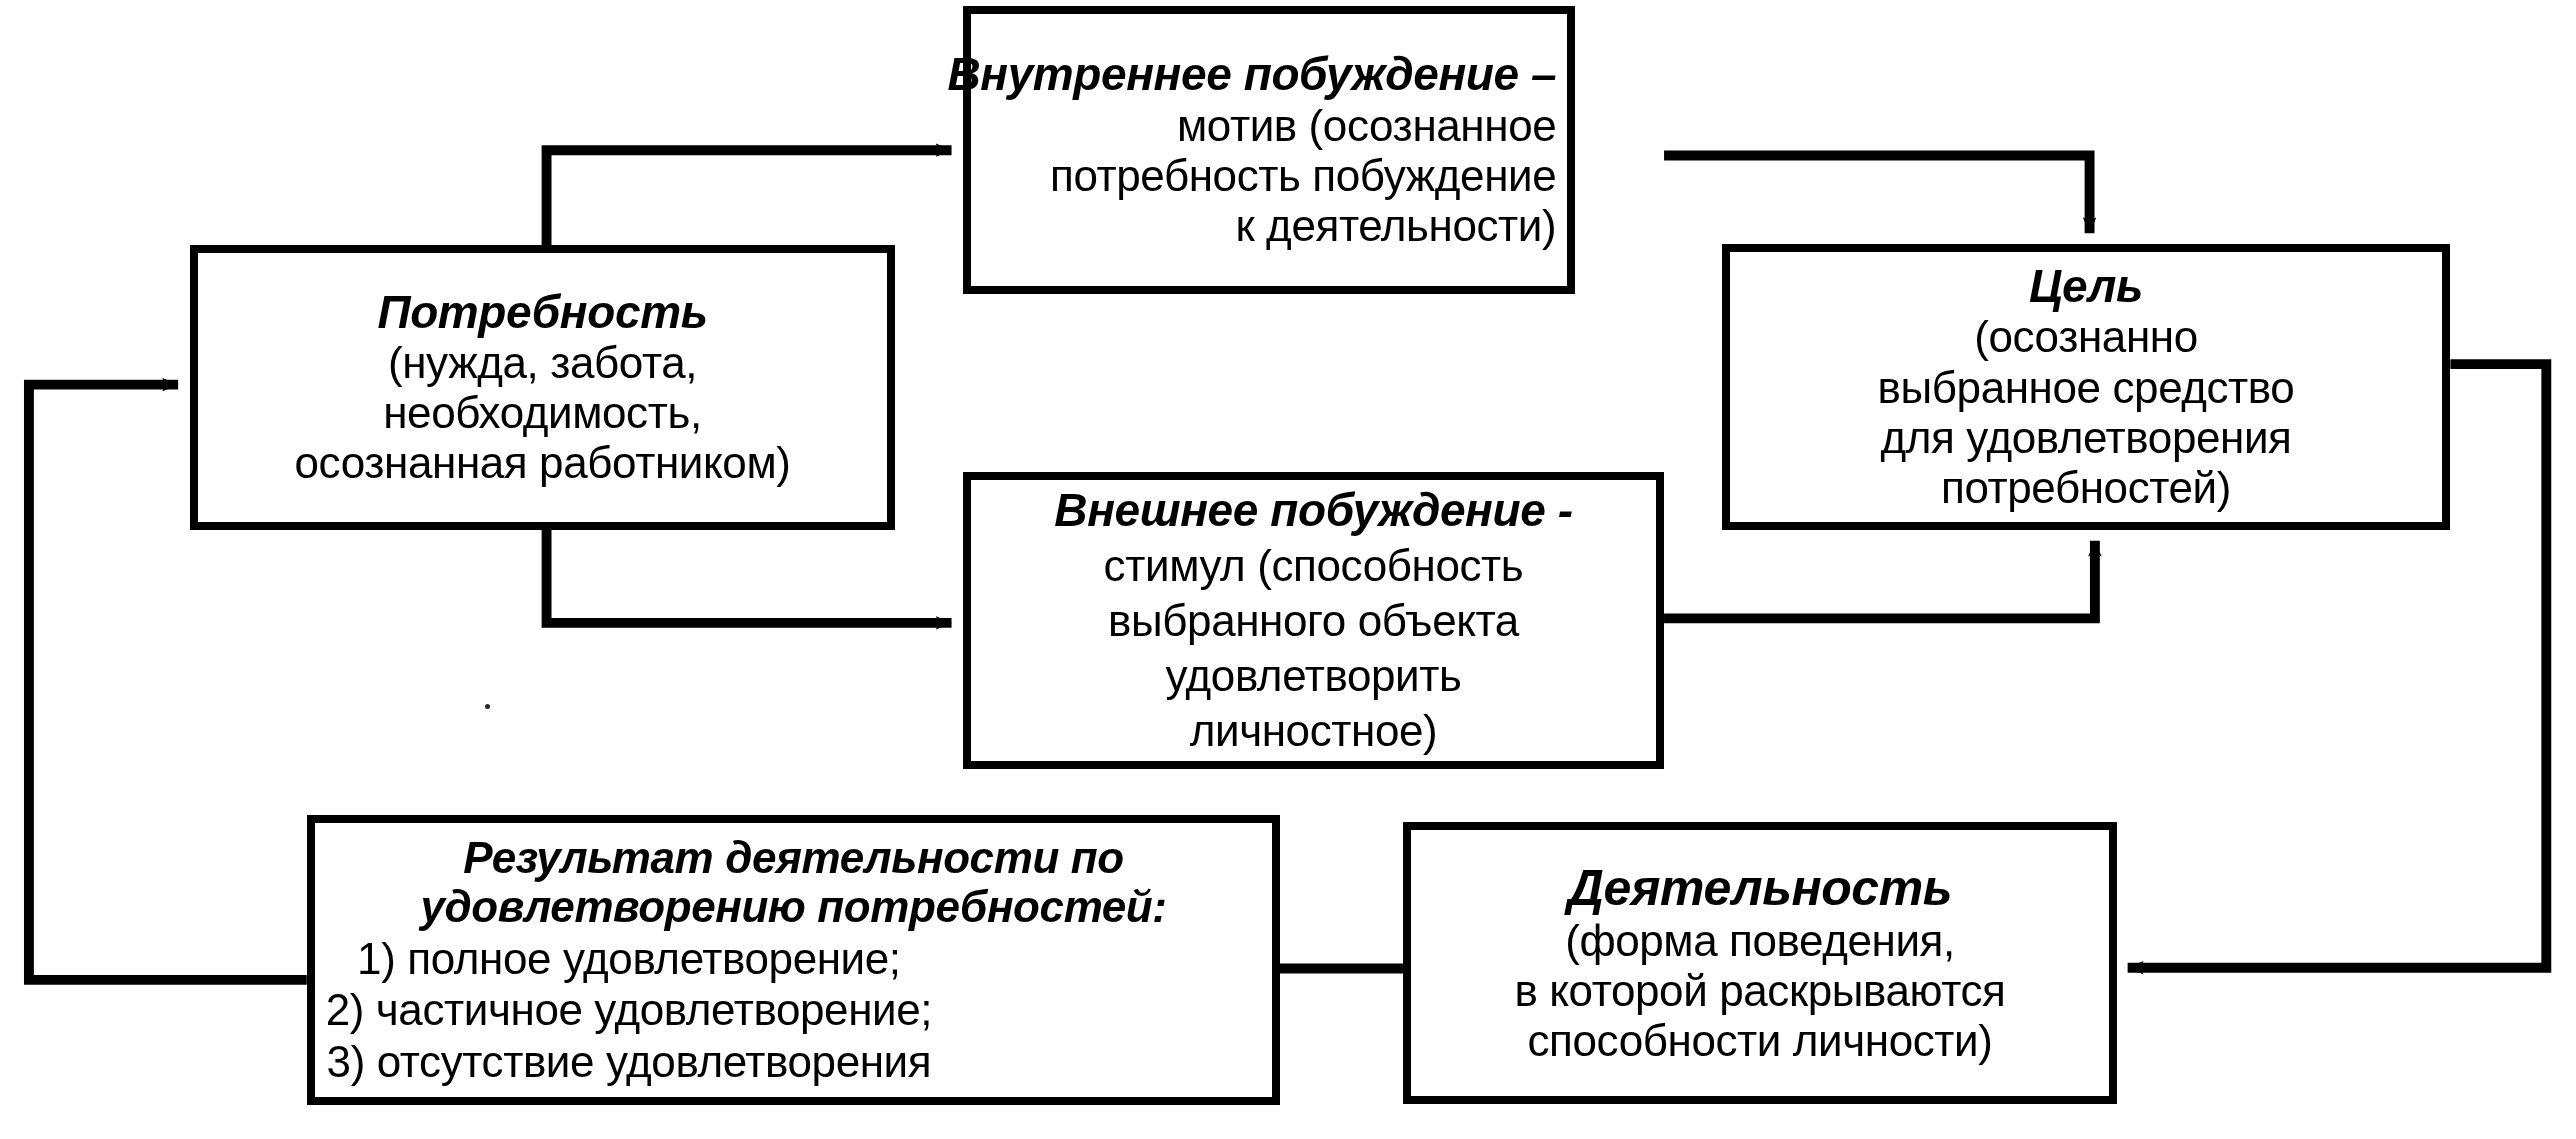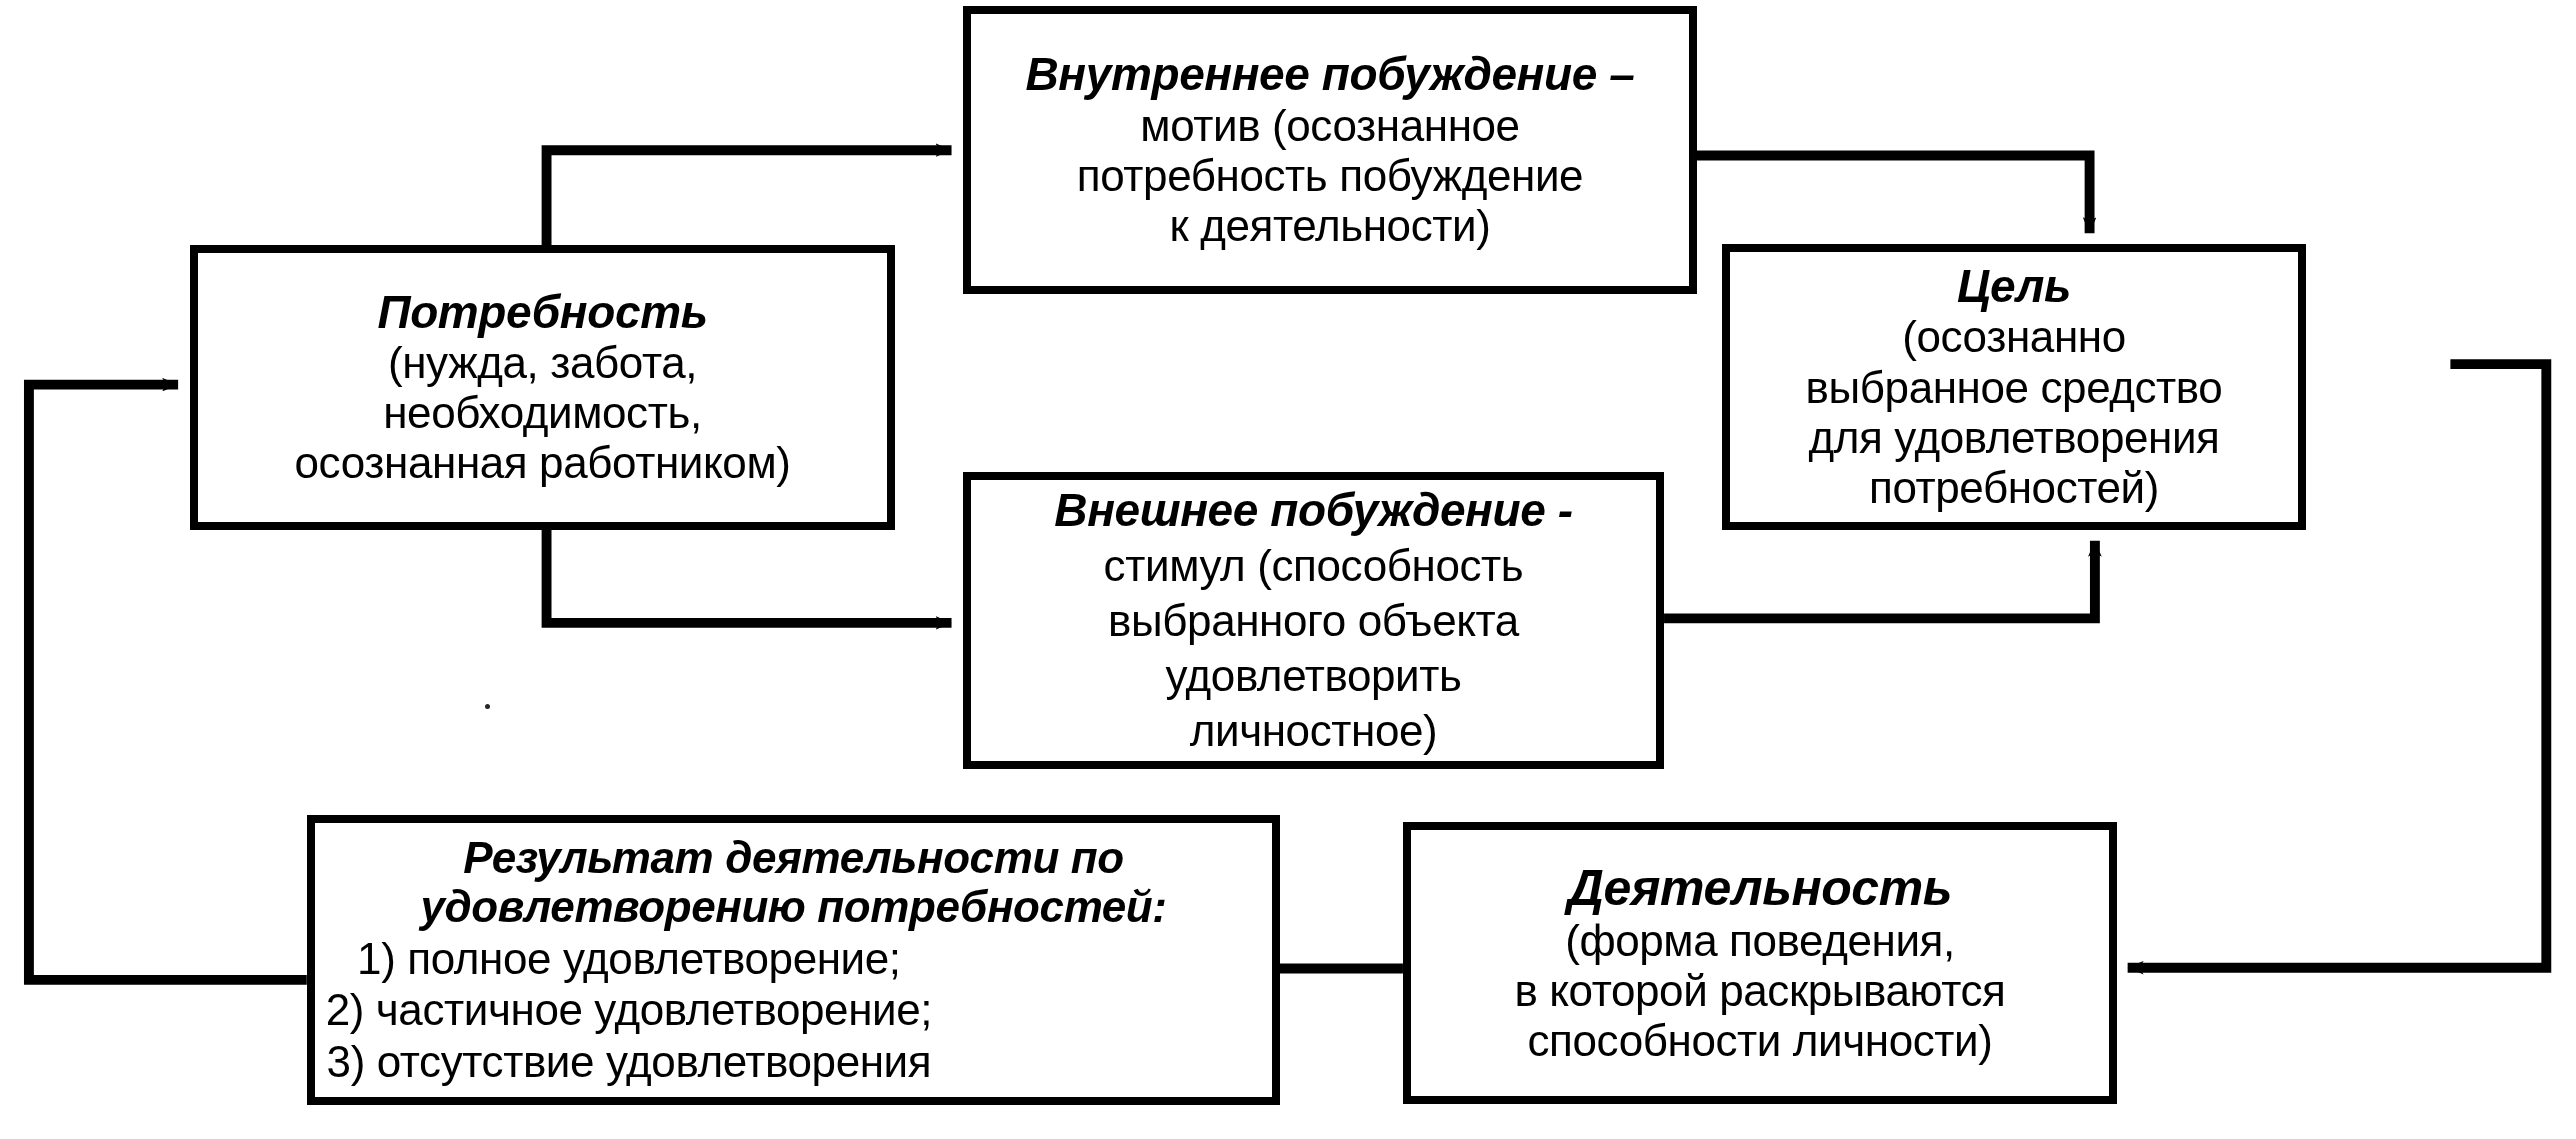--- a/index.html
+++ b/index.html
@@ -48,23 +48,23 @@
     white-space: nowrap;
   }
   .node .ln {
     font-size: 44px;
     line-height: 1.14;
     letter-spacing: -0.4px;
     white-space: nowrap;
   }
   
   #node-need        { left: 190px;  top: 245px;  width: 705px;  height: 285px; }
-  #node-internal    { left: 963px; top: 6px;    width: 734px;  height: 288px; }
+  #node-internal    { left: 963px; top: 6px;    width: 612px;  height: 288px; align-items: flex-end; }
   #node-external    { left: 963px; top: 472px;  width: 701px;  height: 297px; justify-content: space-between; }
-  #node-goal        { left: 1722px; top: 244px;  width: 584px;  height: 286px; }
+  #node-goal        { left: 1722px; top: 244px;  width: 728px;  height: 286px; }
   #node-activity    { left: 1403px; top: 822px; width: 714px;  height: 282px; }
   #node-result      { left: 307px;  top: 815px; width: 973px; height: 290px; }
 
   #node-internal .ttl { font-size: 46px; }
   #node-external .ttl { font-size: 46px; }
   #node-result { align-items: center; }
   #node-result .ttl { font-size: 44px; }
   #node-result .list {
     align-self: flex-start;
     text-align: center;

